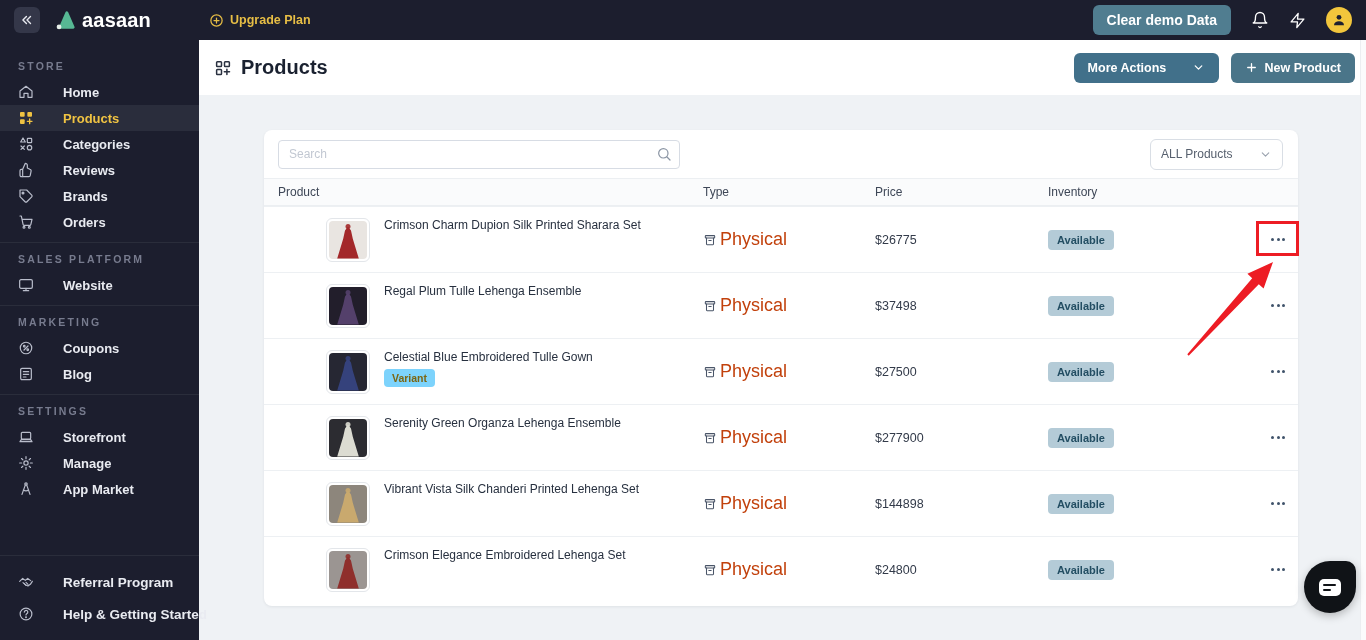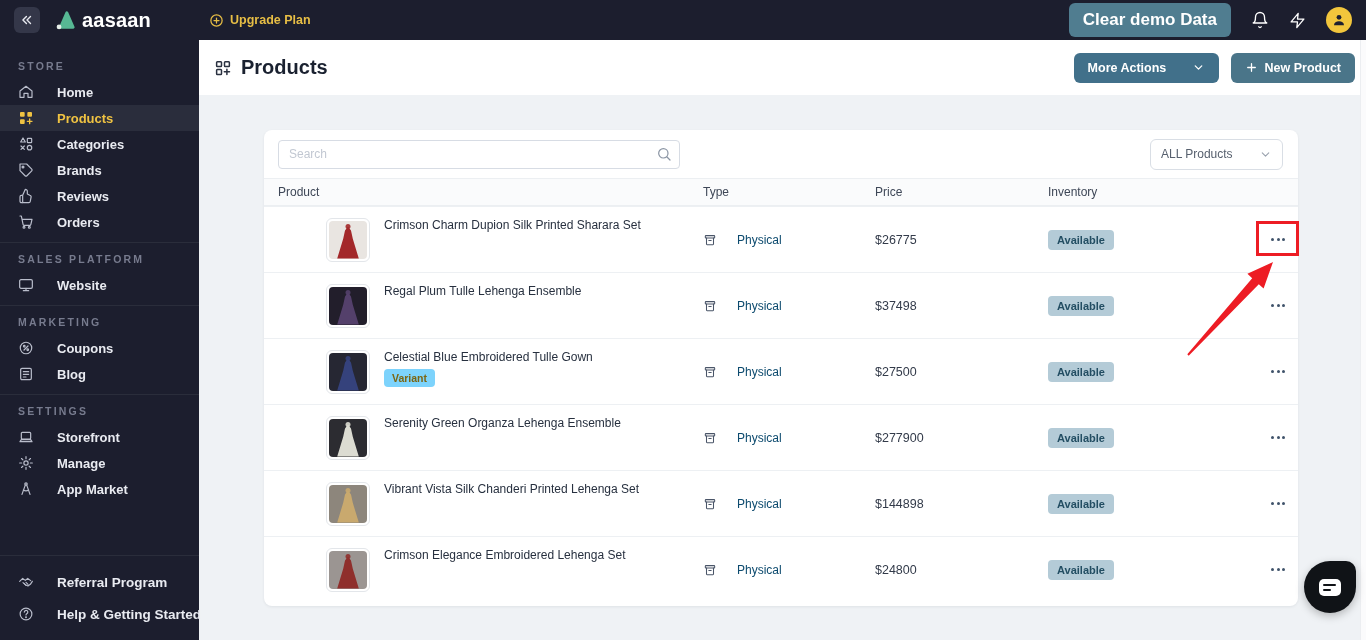--- a/index.html
+++ b/index.html
@@ -11,30 +11,30 @@
   .topbar { position:absolute; left:0; top:0; width:1366px; height:40px; background:#1c1e2e;
             display:flex; align-items:center; padding:0 14px; z-index:5; }
   .collapse-btn { width:26px; height:26px; background:#343749; border:none; border-radius:6px;
             color:#e8eaf0; display:flex; align-items:center; justify-content:center; cursor:pointer; margin-right:14px; }
   .brand { display:flex; align-items:center; gap:6px; }
   .brand-text { color:#ffffff; font-size:20px; font-weight:800; letter-spacing:.2px; }
   .upgrade { display:flex; align-items:center; gap:6px; color:#e7be45; font-size:12.5px; font-weight:700;
              margin-left:58px; cursor:pointer; }
   .topbar-right { margin-left:auto; display:flex; align-items:center; gap:20px; }
   .clear-demo { background:#507d90; color:#fff; border:none; border-radius:6px; padding:7px 14px;
-                font-size:17px; font-weight:700; cursor:pointer; font-family:inherit; }
+                font-size:14px; font-weight:700; cursor:pointer; font-family:inherit; }
   .icon-btn { background:none; border:none; color:#fff; cursor:pointer; display:flex; align-items:center; }
   .avatar { width:26px; height:26px; border-radius:50%; background:#f2c63c; display:flex; align-items:center;
             justify-content:center; cursor:pointer; }
 
   
   .sidebar { position:absolute; left:0; top:40px; width:199px; height:600px; background:#1c1e2e;
              display:flex; flex-direction:column; padding-top:10px; z-index:4; }
   .sec-label { padding:10px 18px 7px; font-size:10.5px; font-weight:700; letter-spacing:2.2px; color:#777b8e; }
-  .side-item { height:26px; display:flex; align-items:center; gap:23px; padding:0 18px; color:#e9ebf1;
+  .side-item { height:26px; display:flex; align-items:center; gap:29px; padding:0 18px; color:#e9ebf1;
                font-size:13px; font-weight:600; cursor:pointer; white-space:nowrap; }
   .side-item .sicon { width:16px; height:16px; color:#b9bdcb; display:flex; align-items:center; flex:none; }
   .side-item.active { background:#2a2d3c; color:#f0c342; }
   .side-item.active .sicon { color:#f0c342; }
   .side-div { border-top:1px solid #2a2d3b; margin-top:7px; }
   .side-bottom { margin-top:auto; border-top:1px solid #2a2d3b; padding:10px 0 10px; }
   .side-bottom .side-item { height:32px; font-size:13.5px; font-weight:700; }
 
   
   .main { position:absolute; left:199px; top:40px; width:1167px; height:600px; }
@@ -71,21 +71,21 @@
   .thumb-img { position:relative; width:100%; height:100%; border-radius:4px; background:var(--tbg,#ddd); overflow:hidden; }
   .thumb-img::before { content:""; position:absolute; left:50%; top:8%; width:5px; height:5px; border-radius:50%;
            background:var(--dress,#999); transform:translateX(-50%); opacity:.9; }
   .thumb-img::after { content:""; position:absolute; left:50%; top:16%; width:30px; height:32px; transform:translateX(-50%);
            background:var(--dress,#999);
            clip-path:polygon(50% 0%, 60% 12%, 66% 38%, 86% 100%, 14% 100%, 34% 38%, 40% 12%); }
   .pmeta { display:flex; flex-direction:column; align-items:flex-start; gap:5px; }
   .pname { font-size:12px; color:#27303f; }
   .variant-badge { background:#7dd3fc; color:#7c6512; font-size:10.5px; font-weight:700;
                    padding:3px 8px; border-radius:4px; }
-  .type-cell { display:flex; align-items:center; gap:20px; font-size:12px; color:#0c4a6e; }
+  .type-cell { display:flex; align-items:center; gap:3px; font-size:18px; color:#c2410c; }
   .type-cell .ticon { color:#4a5568; display:flex; }
   .price-cell { font-size:12.5px; color:#333b4a; }
   .badge-available { display:inline-block; background:#b4cbd7; color:#234e63; font-size:11px; font-weight:700;
                      padding:4px 9px; border-radius:4px; }
   .kebab-cell { display:flex; justify-content:center; }
   .kebab { background:none; border:none; cursor:pointer; display:flex; gap:2.5px; padding:8px 6px; }
   .kebab i { width:3px; height:3px; border-radius:50%; background:#3f536a; display:block; }
 
   
   .red-box { position:absolute; left:1256px; top:221px; width:43px; height:35px;
@@ -180,34 +180,34 @@
             <rect x="14" y="3.5" width="6.5" height="6.5" rx="1"></rect>
             <path d="M4.5 15l5 5M9.5 15l-5 5"></path>
             <circle cx="17.3" cy="17.5" r="3.3"></circle>
           </svg>
         </span>
       <span>Categories</span>
     </div>
     <div class="side-item">
       <span class="sicon">
           <svg width="16" height="16" viewBox="0 0 24 24" fill="none" stroke="currentColor" stroke-width="1.8" stroke-linejoin="round">
+            <path d="M14 9V5a3 3 0 00-3-3L7 11v11h9.3a2 2 0 002-1.7l1.4-7a2 2 0 00-2-2.3z"></path>
+            <path d="M7 22H5a2 2 0 01-2-2v-7a2 2 0 012-2h2"></path>
+          </svg>
+        </span>
+      <span>Reviews</span>
+    </div>
+    <div class="side-item">
+      <span class="sicon">
+          <svg width="16" height="16" viewBox="0 0 24 24" fill="none" stroke="currentColor" stroke-width="1.8" stroke-linejoin="round">
             <path d="M20.6 13.4l-7.2 7.2a2 2 0 01-2.8 0L3 13V3h10l7.6 7.6a2 2 0 010 2.8z"></path>
             <circle cx="7.5" cy="7.5" r="1.4" fill="currentColor"></circle>
           </svg>
         </span>
       <span>Brands</span>
-    </div>
-    <div class="side-item">
-      <span class="sicon">
-          <svg width="16" height="16" viewBox="0 0 24 24" fill="none" stroke="currentColor" stroke-width="1.8" stroke-linejoin="round">
-            <path d="M14 9V5a3 3 0 00-3-3L7 11v11h9.3a2 2 0 002-1.7l1.4-7a2 2 0 00-2-2.3z"></path>
-            <path d="M7 22H5a2 2 0 01-2-2v-7a2 2 0 012-2h2"></path>
-          </svg>
-        </span>
-      <span>Reviews</span>
     </div>
     <div class="side-item">
       <span class="sicon">
           <svg width="16" height="16" viewBox="0 0 24 24" fill="none" stroke="currentColor" stroke-width="1.8" stroke-linecap="round" stroke-linejoin="round">
             <circle cx="9" cy="20" r="1.4"></circle>
             <circle cx="17" cy="20" r="1.4"></circle>
             <path d="M3 3h2l2.6 12.4a2 2 0 002 1.6h7.7a2 2 0 002-1.6L21 8H6"></path>
           </svg>
         </span>
       <span>Orders</span>

